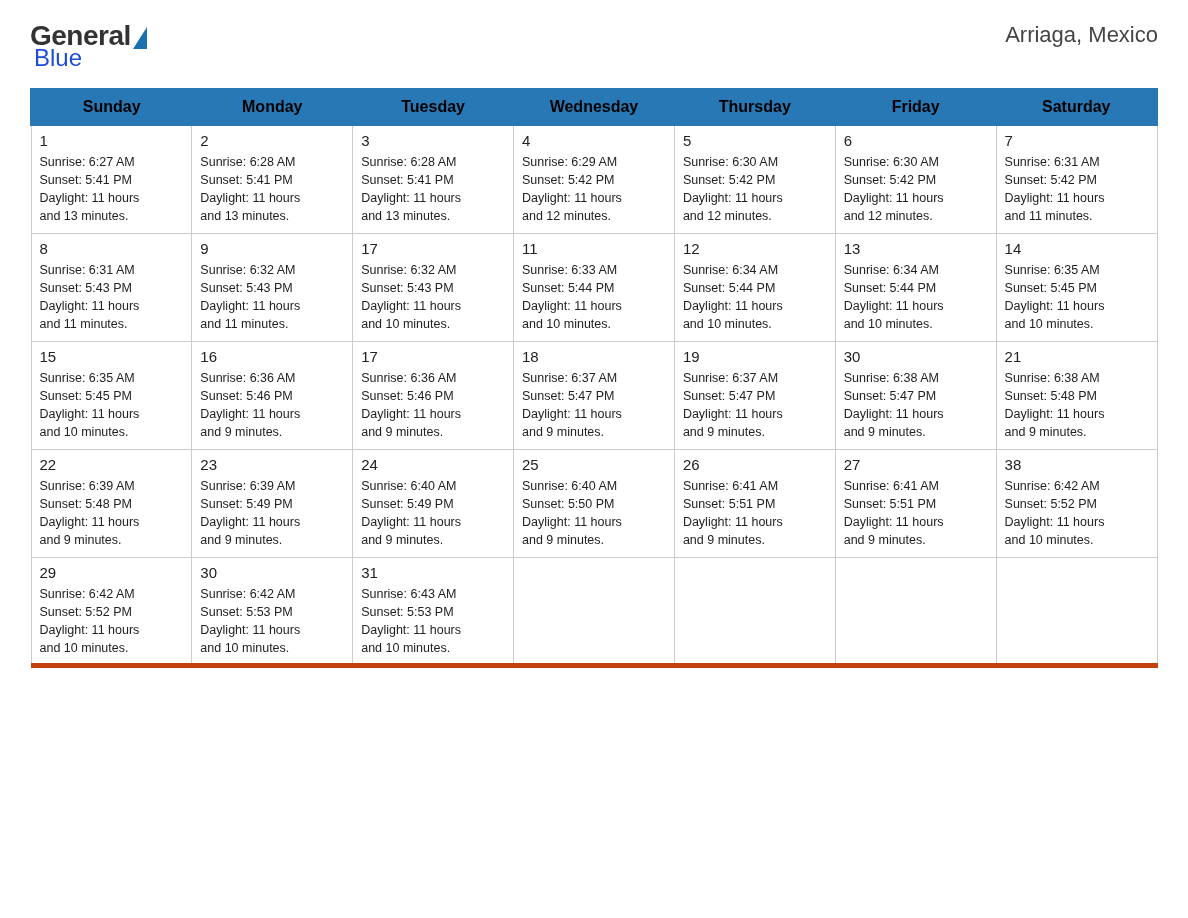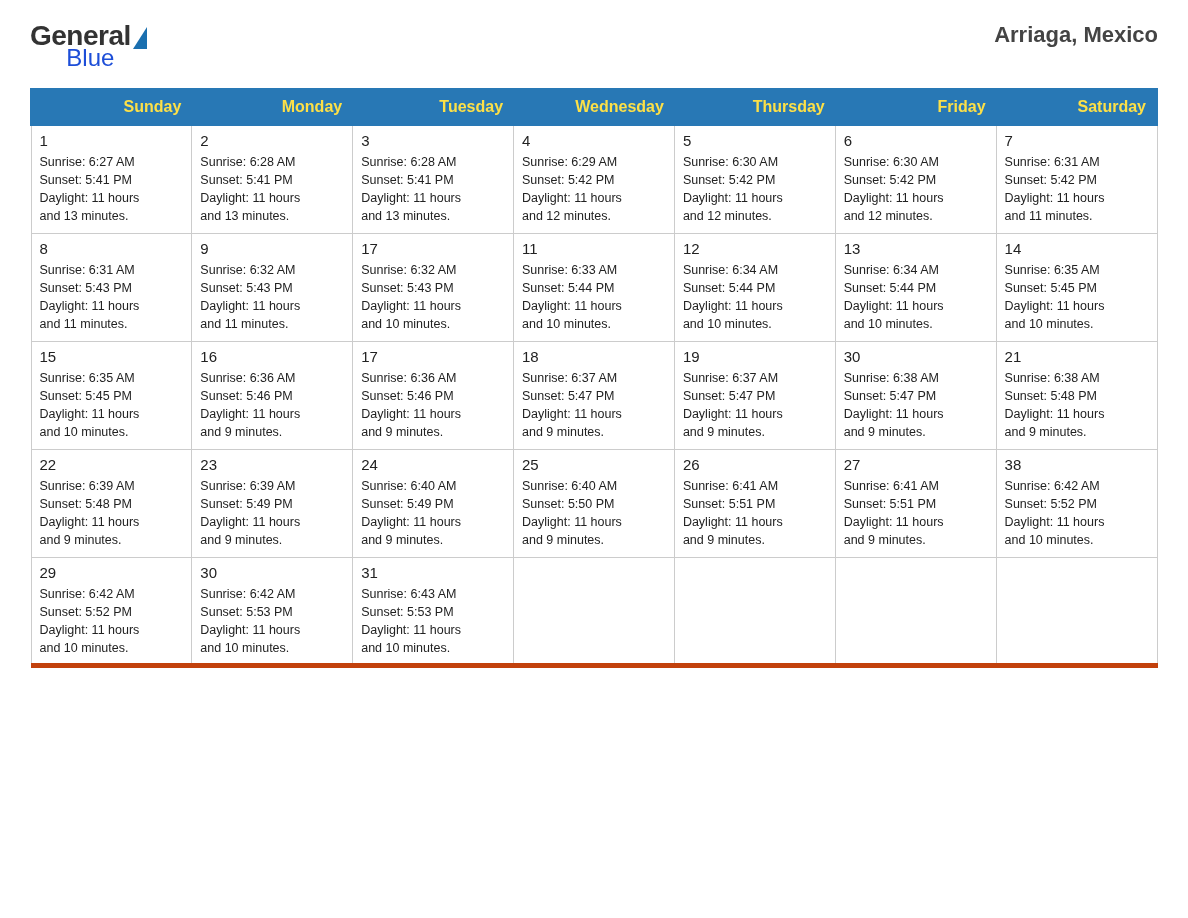--- a/index.html
+++ b/index.html
@@ -12,21 +12,21 @@
     }
     .header {
       display: flex;
       justify-content: space-between;
       align-items: flex-start;
       margin-bottom: 16px;
     }
     .logo {
       display: flex;
       flex-direction: column;
-      align-items: center;
+      align-items: flex-start;
     }
     .logo-top {
       display: flex;
       align-items: center;
     }
     .logo-general {
       font-size: 28px;
       font-weight: bold;
       color: #333;
       letter-spacing: -0.5px;
@@ -52,34 +52,33 @@
     .month-title {
       font-size: 52px;
       font-weight: bold;
       color: #111;
       line-height: 1.1;
     }
     .location {
       font-size: 22px;
       color: #444;
       margin-top: 2px;
-      font-weight: bold;
     }
     table {
       width: 100%;
       border-collapse: collapse;
       table-layout: fixed;
     }
     thead tr th {
       background: #2878b5;
-      color: #fde047;
+      color: #000000;
       font-size: 16px;
       font-weight: bold;
       padding: 8px 10px;
-      text-align: right;
+      text-align: center;
       border: 1px solid #2878b5;
     }
     tbody tr td {
       border: 1px solid #ccc;
       vertical-align: top;
       padding: 6px 8px;
       font-size: 13px;
       color: #222;
       min-height: 90px;
       height: 108px;

